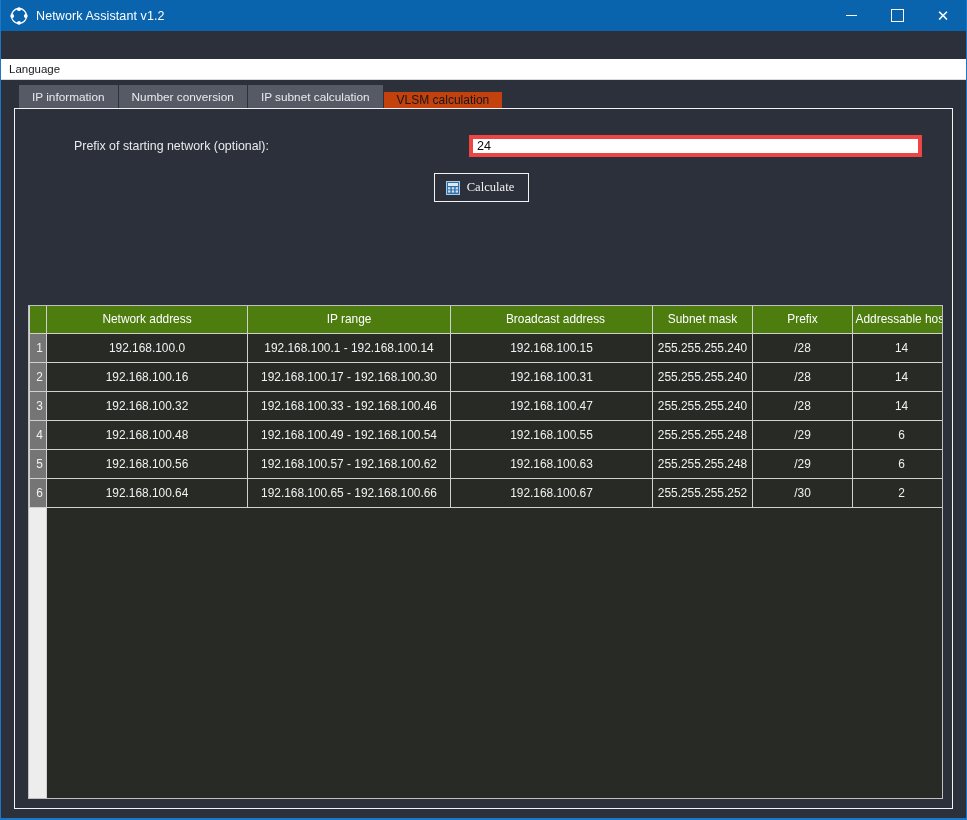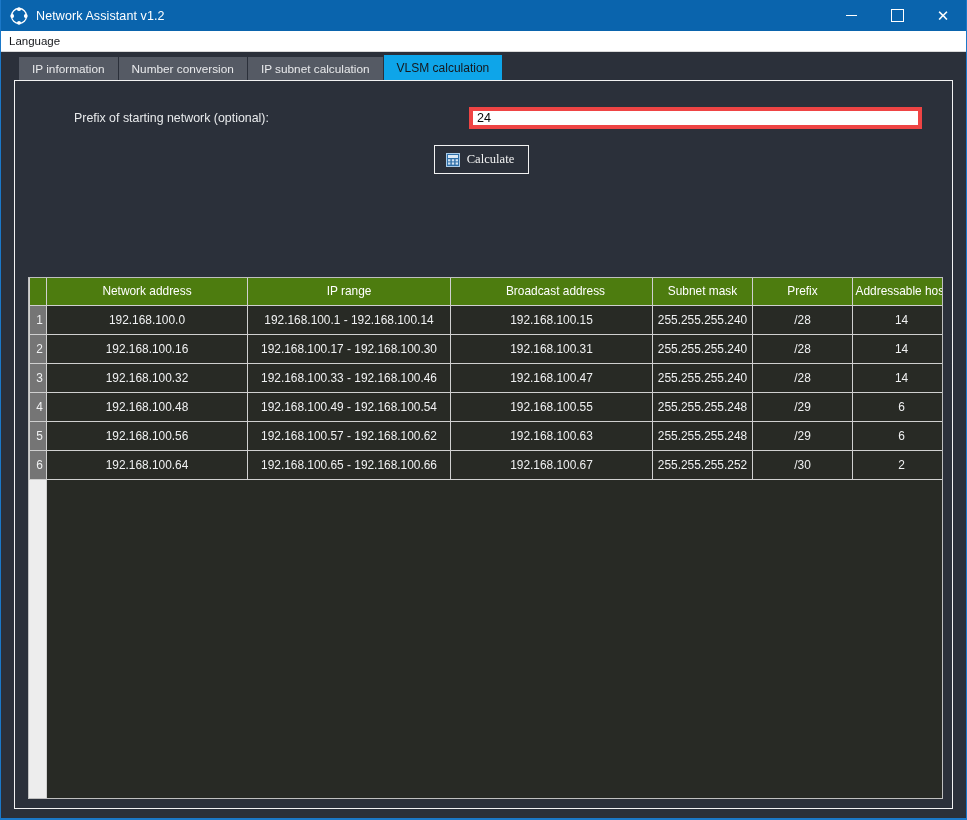--- a/index.html
+++ b/index.html
@@ -38,20 +38,21 @@
   }
   .win-btn.min::after { content: ""; display: block; width: 11px; height: 1px; background: #fff; }
   .win-btn.max::after { content: ""; display: block; width: 11px; height: 11px; border: 1px solid #fff; }
   .win-btn.close { font-size: 15px; font-weight: 300; }
 
   
   .menubar {
     height: 21px; min-height: 21px; background: #ffffff;
     display: flex; align-items: center;
     border-bottom: 1px solid #d9d9d9;
+    margin-top: 28px;
   }
   .menu-item {
     font-size: 11.5px; color: #16181c; padding: 0 6px 0 8px;
     line-height: 20px;
   }
 
   
   .tabstrip {
     height: 28px; min-height: 28px;
     background: #2b303a;
@@ -62,22 +63,22 @@
   .tab {
     height: 23px;
     padding: 7px 13px;
     display: flex; align-items: center;
     font-size: 11.8px; color: #e9eaec;
     background: #555a64;
     border-right: 1px solid #2b303a;
     white-space: nowrap;
   }
   .tab.active {
-    background: #0ea5e9; color: #16181c;
-    height: 25px;
+    background: #c2410c; color: #16181c;
+    height: 16px;
     border-right: none;
     font-size: 12px;
   }
 
   
   .panel {
     margin: 0 13px 9px 13px;
     flex: 1;
     background: #2b303a;
     border: 1px solid #f2f2f2;

